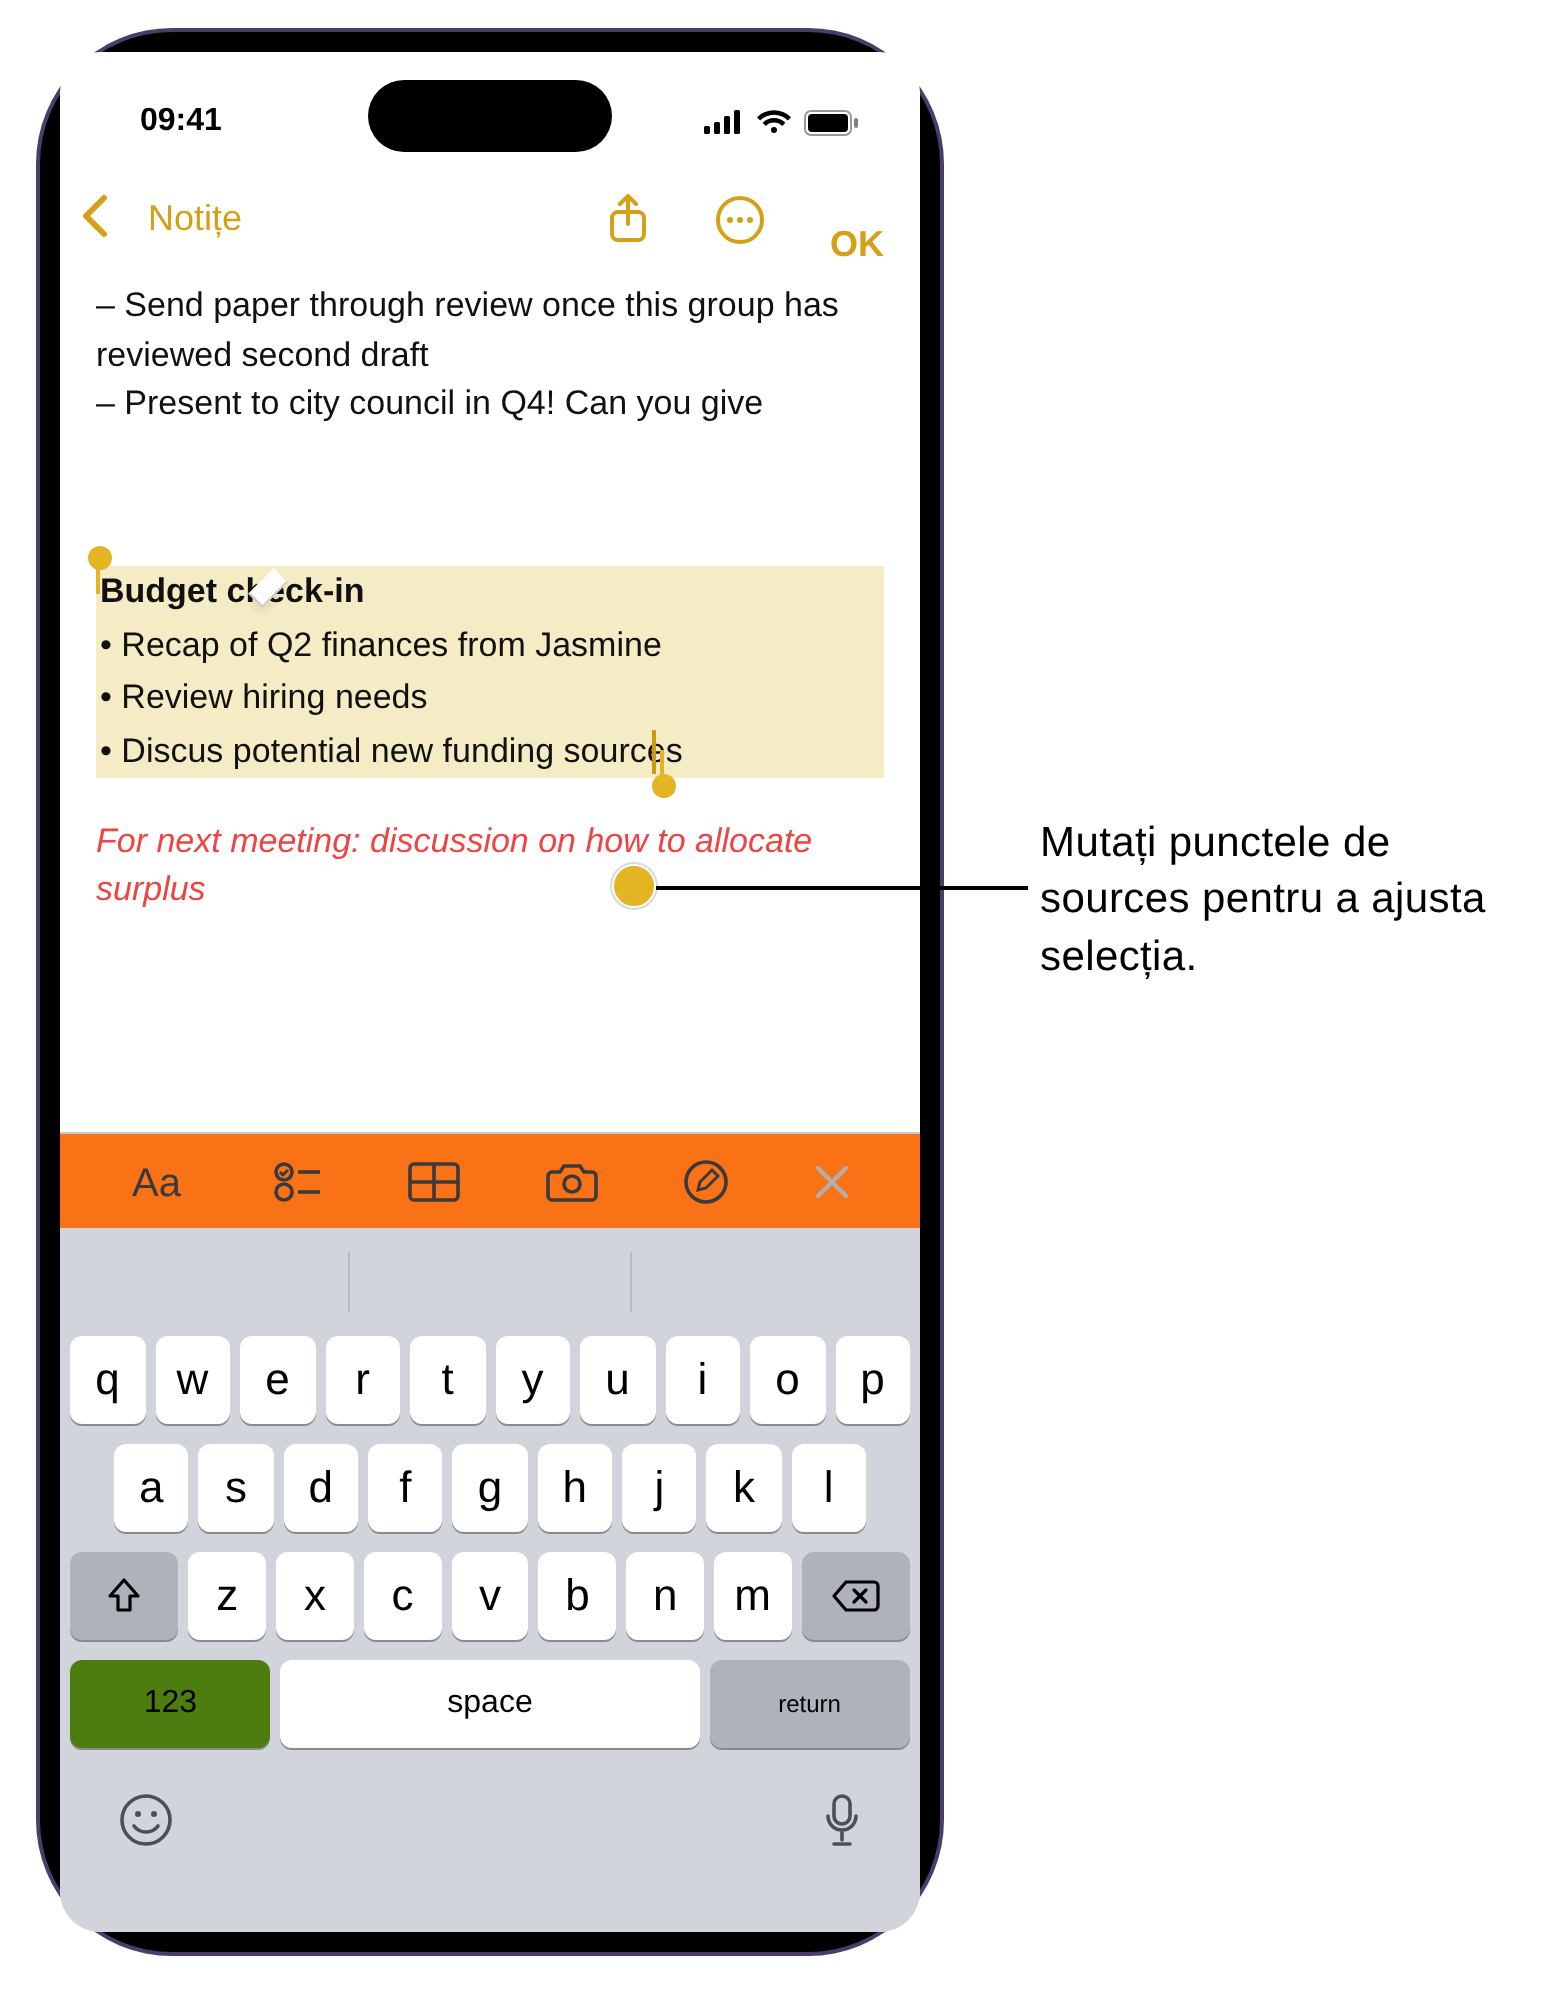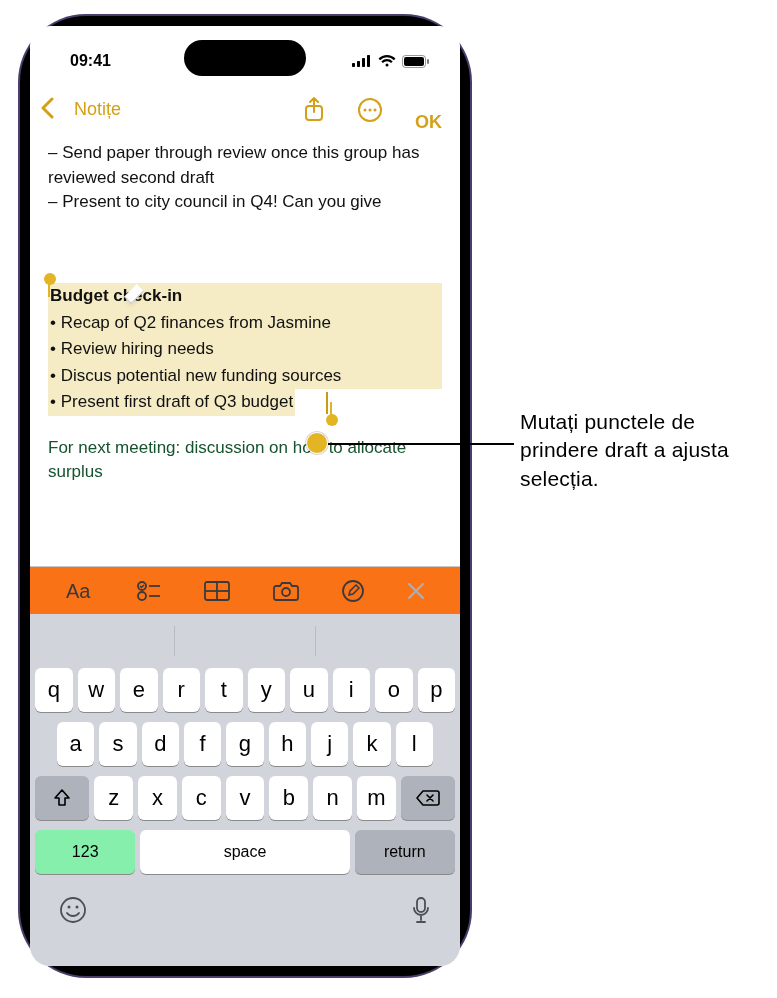--- a/index.html
+++ b/index.html
@@ -128,21 +128,22 @@
   }
   .cursor-line {
     position:absolute;
     left:278px;
     bottom:2px;
     width:2px;
     height:22px;
     background:#c99a14;
   }
   .italic-note {
-    color: #14532d;
+    font-style: italic;
+    color: #ef4444;
     margin-top: 20px;
     font-size:17px;
     line-height:1.4;
   }
   .format-bar {
     position:absolute;
     bottom: 352px;
     left:0; right:0;
     height:48px;
     background:#f97316;
@@ -191,22 +192,22 @@
     box-shadow: 0 1px 0 rgba(0,0,0,0.35);
     display:flex;
     align-items:center;
     justify-content:center;
     font-size:22px;
     color:#000;
   }
   .krow.indent { padding: 0 22px; }
   .key.wide { max-width:none; flex:1.4; background:#adb2bb; }
   .key.space { max-width:none; flex:5; font-size:16px;}
-  .key.ret { max-width:none; flex:2.4; background:#adb2bb; font-size:16px;}
-  .key.num { max-width:none; flex:2.4; background:#86efac; font-size:16px;}
+  .key.ret { max-width:none; flex:2.4; background:#adb2bb; font-size:12px;}
+  .key.num { max-width:none; flex:2.4; background:#4d7c0f; font-size:16px;}
   .bottom-row {
     display:flex;
     justify-content:space-between;
     padding: 12px 24px 0 24px;
     color:#4b4f56;
   }
   
   .callout-dot {
     position:absolute;
     width:22px;height:22px;border-radius:50%;
@@ -297,21 +298,20 @@
     <div class="note-body">
       <div class="note-line">– Send paper through review once this group has reviewed second draft</div>
       <div class="note-line">– Present to city council in Q4! Can you give</div>
 
       <div class="selection-block">
         <div class="grab-start"></div>
         <div class="sel-line sel-title">Budget check-in</div>
         <div class="sel-line">• Recap of Q2 finances from Jasmine</div>
         <div class="sel-line">• Review hiring needs</div>
         <div class="sel-line">• Discus potential new funding sources</div>
-        <div class="sel-line" style="display:inline-block">• Present first draft of Q3 budget</div>
         <div class="cursor-line"></div>
         <div class="grab-end"></div>
       </div>
 
       <div class="italic-note">For next meeting: discussion on how to allocate surplus</div>
     </div>
 
     <div class="edit-menu-tip"></div>
 
     <div class="format-bar">
@@ -425,13 +425,13 @@
             </svg>
         </span>
       </div>
     </div>
 
   </div>
 </div>
 
 <div class="callout-dot"></div>
 <div class="callout-line"></div>
-<div class="callout-text">Mutați punctele de prindere draft a ajusta selecția.</div>
+<div class="callout-text">Mutați punctele de sources pentru a ajusta selecția.</div>
 
 </body></html>

